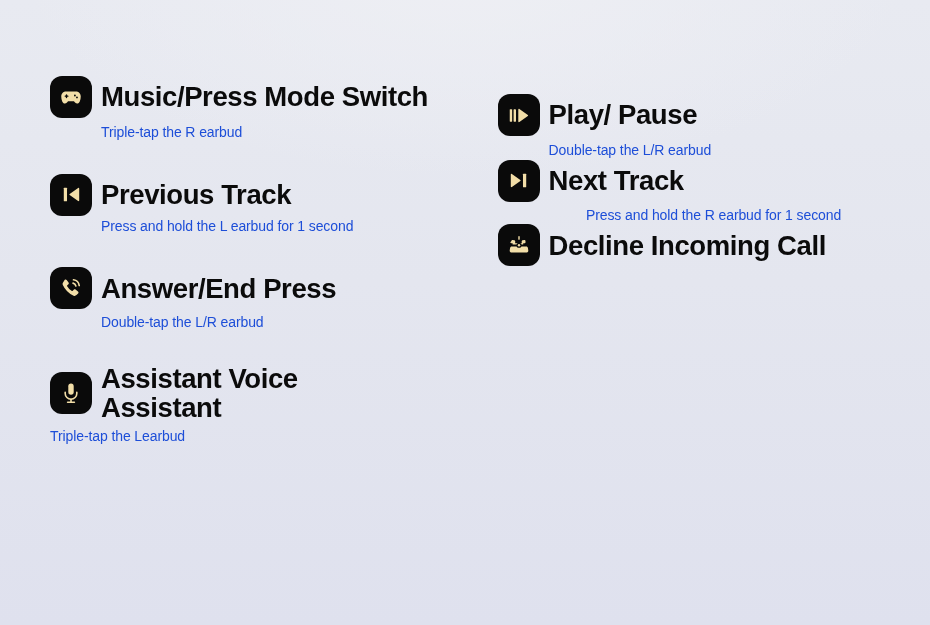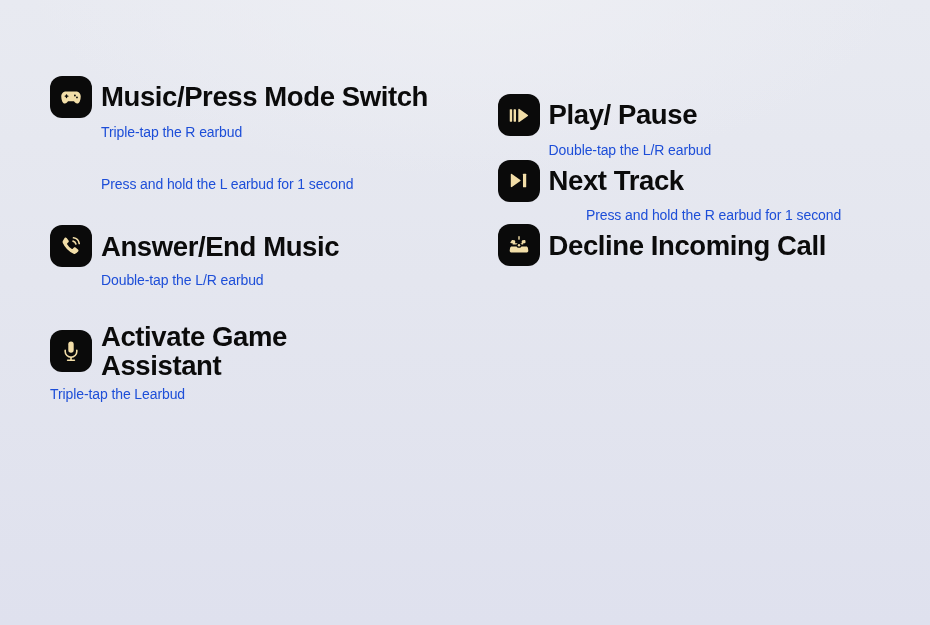--- a/index.html
+++ b/index.html
@@ -129,48 +129,57 @@
               <circle cx="15.6" cy="10.6" r="0.85" fill="#0A0A0A"></circle>
               <circle cx="17.5" cy="12.4" r="0.85" fill="#0A0A0A"></circle>
             </svg>
           </span>
           <span class="title">Music/Press Mode Switch</span>
         </div>
         <div class="desc">Triple-tap the R earbud</div>
       </div>
 
       <div class="item" id="l1">
+        <div class="item-head">
+          <span class="icon">
+            <svg width="25" height="25" viewBox="0 0 24 24" fill="#F2DEA8">
+              <rect x="4.6" y="5.6" width="3.1" height="12.8" rx="0.5"></rect>
+              <path d="M19.4 6.2v11.6c0 .55-.62.86-1.05.53l-8.1-5.8a.66.66 0 0 1 0-1.06l8.1-5.8c.43-.33 1.05-.02 1.05.53z"></path>
+            </svg>
+          </span>
+          <span class="title">Previous Track</span>
+        </div>
         <div class="desc">Press and hold the L earbud for 1 second</div>
       </div>
 
       <div class="item" id="l2">
         <div class="item-head">
           <span class="icon">
             <svg width="26" height="26" viewBox="0 0 24 24">
               <path fill="#F2DEA8" d="M6.1 4.6c.55-.55 1.42-.5 1.9.12l1.74 2.24c.4.52.33 1.25-.16 1.69l-1 .9a.62.62 0 0 0-.14.76 11.4 11.4 0 0 0 4.4 4.4c.26.14.58.08.77-.14l.9-1c.44-.49 1.17-.56 1.69-.16l2.24 1.74c.62.48.67 1.35.12 1.9l-1.5 1.5c-.7.7-1.76.93-2.68.52a20.4 20.4 0 0 1-9.93-9.93c-.4-.92-.18-1.98.52-2.68z"></path>
               <path fill="none" stroke="#F2DEA8" stroke-width="1.5" stroke-linecap="round" d="M14.3 4.4a6.4 6.4 0 0 1 5.3 5.3"></path>
               <path fill="none" stroke="#F2DEA8" stroke-width="1.5" stroke-linecap="round" d="M13.9 7.5a3.6 3.6 0 0 1 2.6 2.6"></path>
             </svg>
           </span>
-          <span class="title">Answer/End Music</span>
+          <span class="title">Answer/End Press</span>
         </div>
         <div class="desc">Double-tap the L/R earbud</div>
       </div>
 
       <div class="item" id="l3">
         <div class="item-head">
           <span class="icon">
             <svg width="24" height="24" viewBox="0 0 24 24">
               <rect x="9.3" y="2.6" width="5.4" height="11.2" rx="2.7" fill="#F2DEA8"></rect>
               <path fill="none" stroke="#F2DEA8" stroke-width="1.6" stroke-linecap="round" d="M6.2 11.3v1.1a5.8 5.8 0 0 0 11.6 0v-1.1"></path>
               <line x1="12" y1="18.3" x2="12" y2="21.2" stroke="#F2DEA8" stroke-width="1.6" stroke-linecap="round"></line>
               <line x1="8.6" y1="21.2" x2="15.4" y2="21.2" stroke="#F2DEA8" stroke-width="1.6" stroke-linecap="round"></line>
             </svg>
           </span>
-          <span class="title">Activate Game Assistant</span>
+          <span class="title">Assistant Voice Assistant</span>
         </div>
         <div class="desc">Triple-tap the Learbud</div>
       </div>
 
     </div>
 
     <div class="col col-right">
 
       <div class="item" id="r0">
         <div class="item-head">

